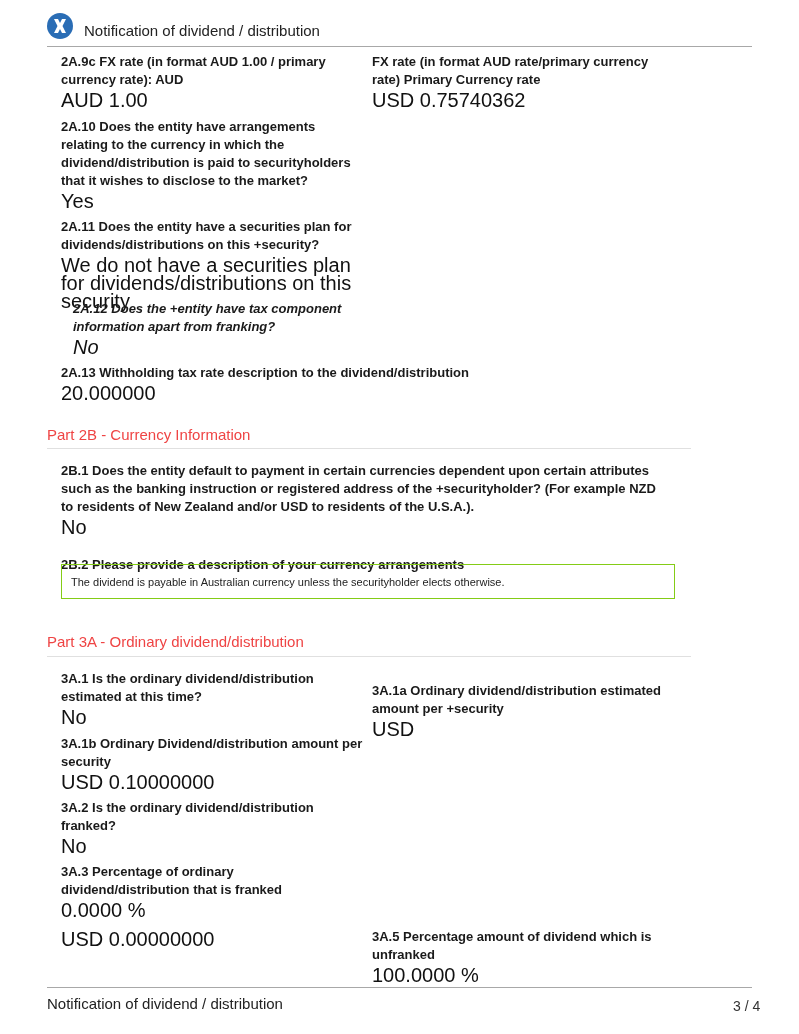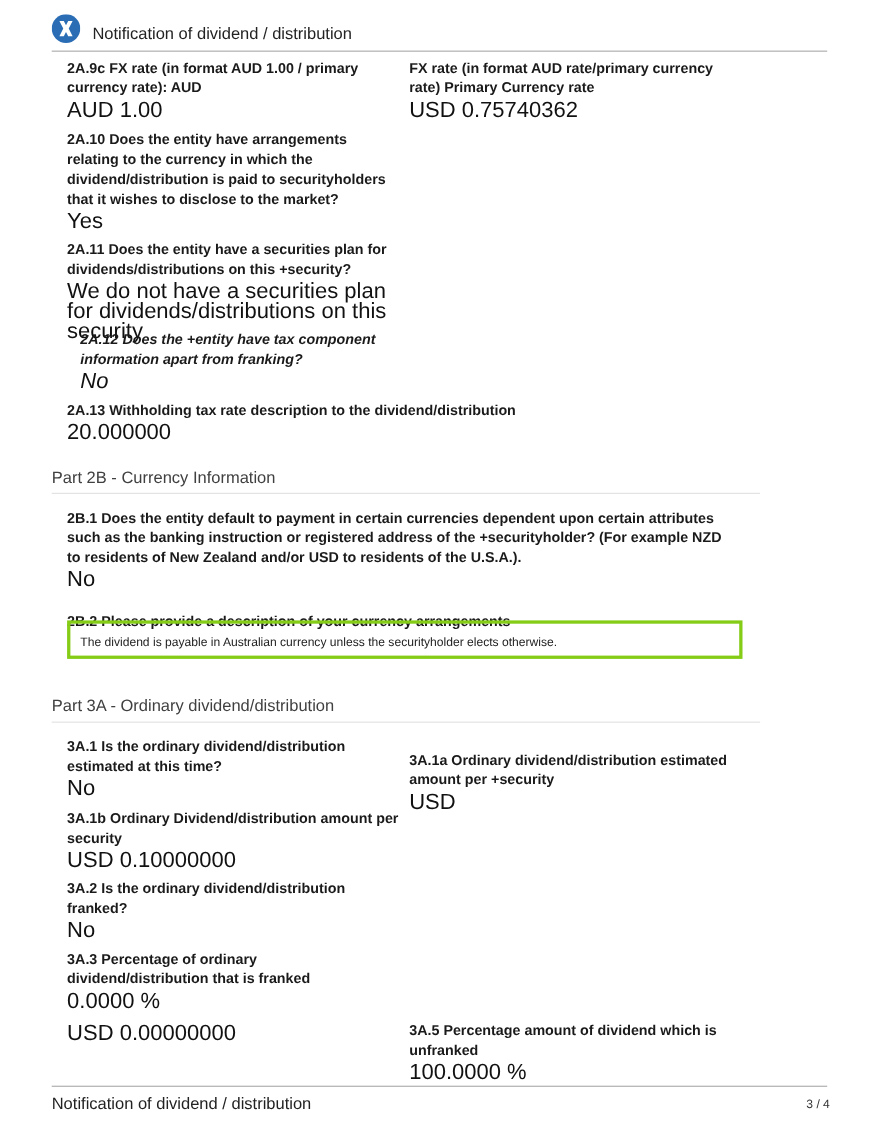--- a/index.html
+++ b/index.html
@@ -3,26 +3,26 @@
 <meta charset="utf-8">
 <style>
   html, body { margin: 0; padding: 0; background: #ffffff; }
   body { width: 799px; height: 1034px; position: relative; font-family: "Liberation Sans", sans-serif; color: #111; overflow: hidden; }
   .header { position: absolute; left: 47px; top: 11px; width: 705px; height: 35px; border-bottom: 1px solid #a8a8a8; }
   .logo { position: absolute; left: 0; top: 2px; width: 26px; height: 26px; }
   .header-title { position: absolute; left: 37px; top: 11px; font-size: 15px; color: #222; }
   .field { position: absolute; }
   .label { font-size: 13px; font-weight: bold; line-height: 18px; color: #1a1a1a; }
   .value { font-size: 20px; line-height: 18px; color: #111; margin-top: 2px; }
-  .section-title { position: absolute; left: 47px; font-size: 15px; color: #404040; }
+  .section-title { position: absolute; left: 47px; font-size: 15px; color: #ef4444; }
   .section-rule { position: absolute; left: 47px; width: 644px; height: 1px; background: #e0e0e0; }
-  .textbox { position: absolute; left: 61px; top: 564px; width: 614px; height: 35px; border: 3px solid #84cc16; box-sizing: border-box; font-size: 11px; color: #222; padding: 11px 9px; }
+  .textbox { position: absolute; left: 61px; top: 564px; width: 614px; height: 35px; border: 1px solid #84cc16; box-sizing: border-box; font-size: 11px; color: #222; padding: 11px 9px; }
   .footer-rule { position: absolute; left: 47px; top: 987px; width: 705px; height: 1px; background: #a8a8a8; }
   .footer-title { position: absolute; left: 47px; top: 995px; font-size: 15px; color: #222; }
-  .page-num { position: absolute; left: 733px; top: 998px; font-size: 11px; color: #333; }
+  .page-num { position: absolute; left: 733px; top: 998px; font-size: 14px; color: #333; }
 </style>
 </head>
 <body>
 
 <div class="header">
   <svg class="logo" viewBox="0 0 26 26">
     <circle cx="13" cy="13" r="13" fill="#2a6db5"></circle>
     <path d="M7 6 L11 6 L13 10 L15 6 L19 6 L15.5 13 L19 20 L15 20 L13 16 L11 20 L7 20 L10.5 13 Z" fill="#ffffff"></path>
   </svg>
   <span class="header-title">Notification of dividend / distribution</span>

